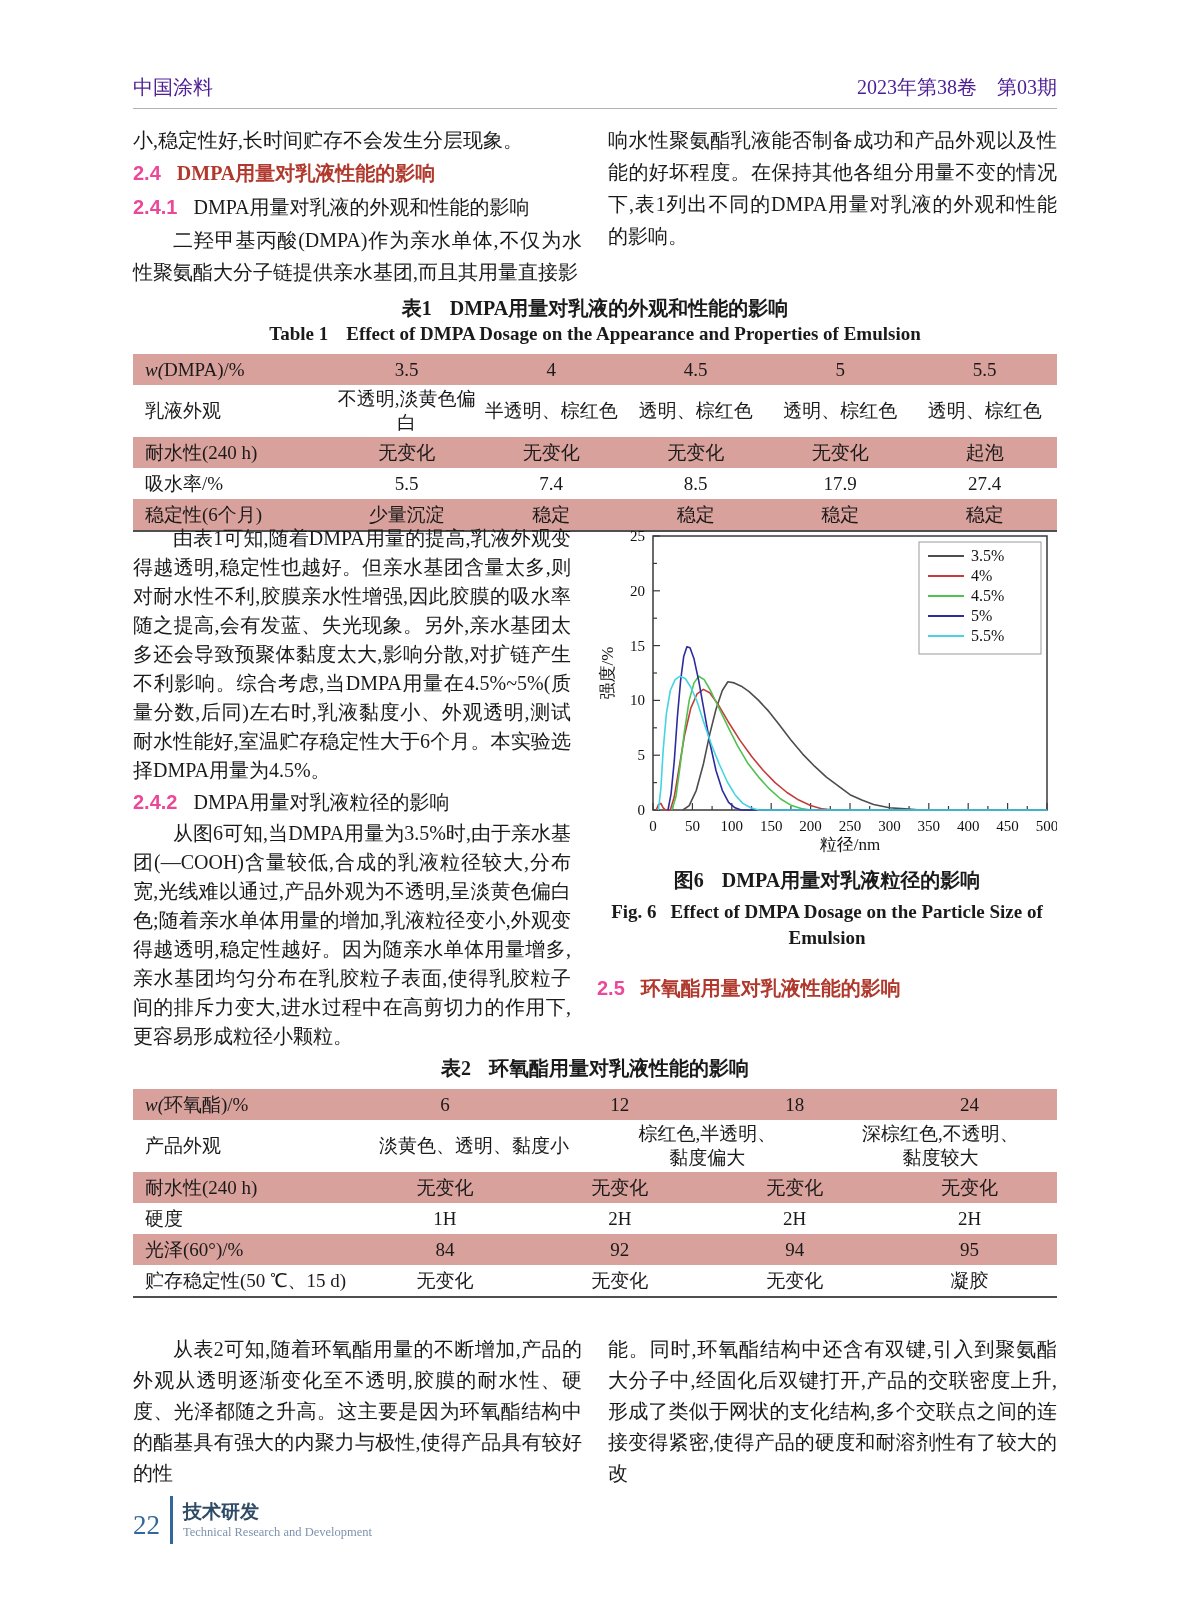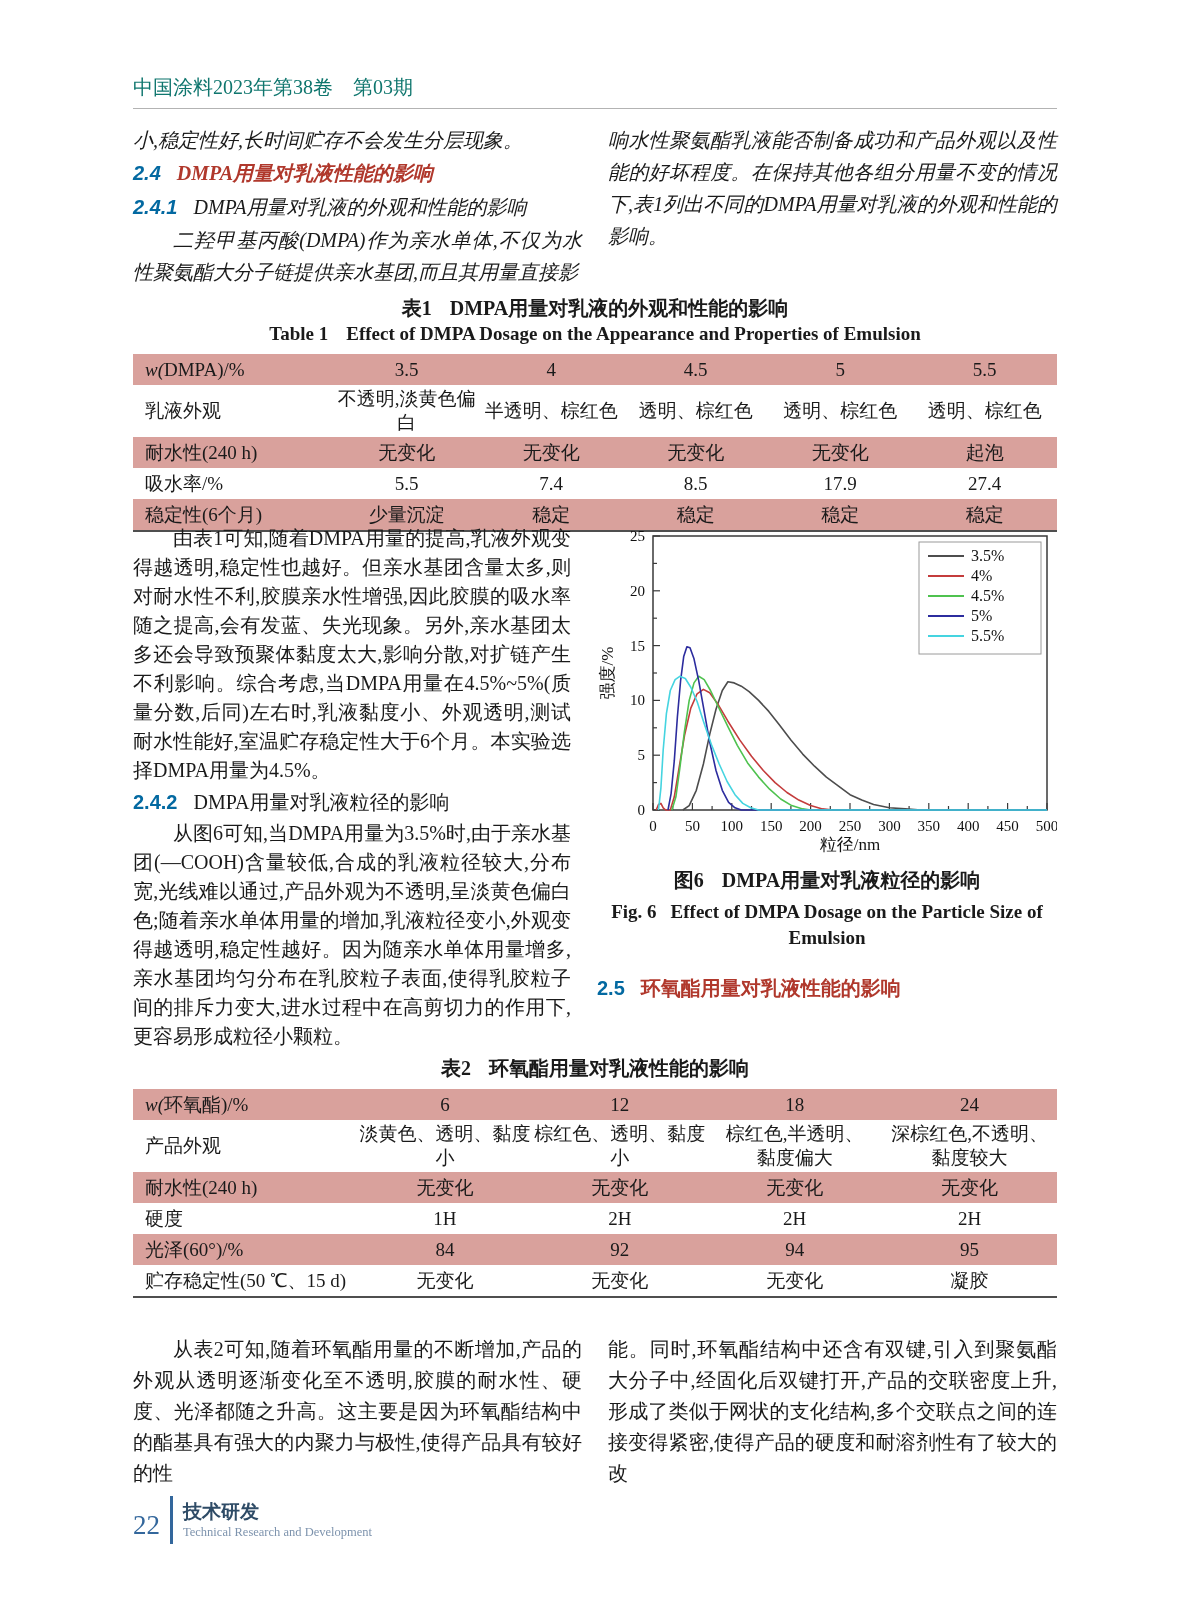--- a/index.html
+++ b/index.html
@@ -1,34 +1,34 @@
 <!DOCTYPE html>
 <html><head>
 <meta charset="utf-8">
 <style>
   html,body{margin:0;padding:0;background:#ffffff;}
   .page{position:relative;width:1187px;height:1600px;background:#fff;overflow:hidden;
         font-family:"Liberation Serif",serif;color:#1a1a1a;}
   
   .header{position:absolute;left:133px;right:130px;top:74px;display:flex;
-          justify-content:flex-start;color:#0f766e;font-size:20px;white-space:pre;}
+          justify-content:space-between;color:#4c1d95;font-size:20px;white-space:pre;}
   .header-rule{position:absolute;left:133px;right:130px;top:108px;border-top:1px solid #b3b3b3;}
   
   .cols{position:absolute;left:133px;right:130px;display:flex;gap:26px;}
   .col{flex:1;font-size:20px;text-align:justify;}
   .top-cols{top:124px}
-  .top-cols .col{line-height:32px;font-style:italic;}
+  .top-cols .col{line-height:32px;}
   .mid-cols{top:524px}
   .mid-cols .col{line-height:29px;}
   .bot-cols{top:1334px}
   .bot-cols .col{line-height:31px;}
   .indent{text-indent:2em;}
   
   .sec-h{line-height:34px;text-align:left;}
-  .sec-num{color:#0369a1;font-family:"Liberation Sans",sans-serif;font-weight:bold;margin-right:16px;}
+  .sec-num{color:#ec4899;font-family:"Liberation Sans",sans-serif;font-weight:bold;margin-right:16px;}
   .sec-h .red-title{color:#b0382c;font-weight:bold;}
   
   .tbl{position:absolute;left:133px;right:130px;}
   .tbl-title{text-align:center;font-weight:bold;font-size:20px;line-height:25px;}
   .tbl-title-en{font-size:19px;}
   .tbl-title .lbl{margin-right:18px;}
   .t-body{margin-top:8px;border-bottom:2px solid #4f4f4f;}
   .t-row{display:flex;align-items:center;min-height:31px;}
   .t-row.pink{background:#d9a19c;}
   .t-cell{flex:1;text-align:center;font-size:19px;white-space:pre-line;padding:2px 0;line-height:24px;}
@@ -232,21 +232,20 @@
         <div class="t-row pink">
           <div class="t-cell t-label lead-italic" style="flex: 0 0 23%;">w(环氧酯)/%</div>
           <div class="t-cell">6</div>
           <div class="t-cell">12</div>
           <div class="t-cell">18</div>
           <div class="t-cell">24</div>
         </div>
         <div class="t-row">
           <div class="t-cell t-label" style="flex: 0 0 23%;">产品外观</div>
           <div class="t-cell">淡黄色、透明、黏度小</div>
-          <div class="t-cell">棕红色、透明、黏度小</div>
           <div class="t-cell">棕红色,半透明、
 黏度偏大</div>
           <div class="t-cell">深棕红色,不透明、
 黏度较大</div>
         </div>
         <div class="t-row pink">
           <div class="t-cell t-label" style="flex: 0 0 23%;">耐水性(240 h)</div>
           <div class="t-cell">无变化</div>
           <div class="t-cell">无变化</div>
           <div class="t-cell">无变化</div>

